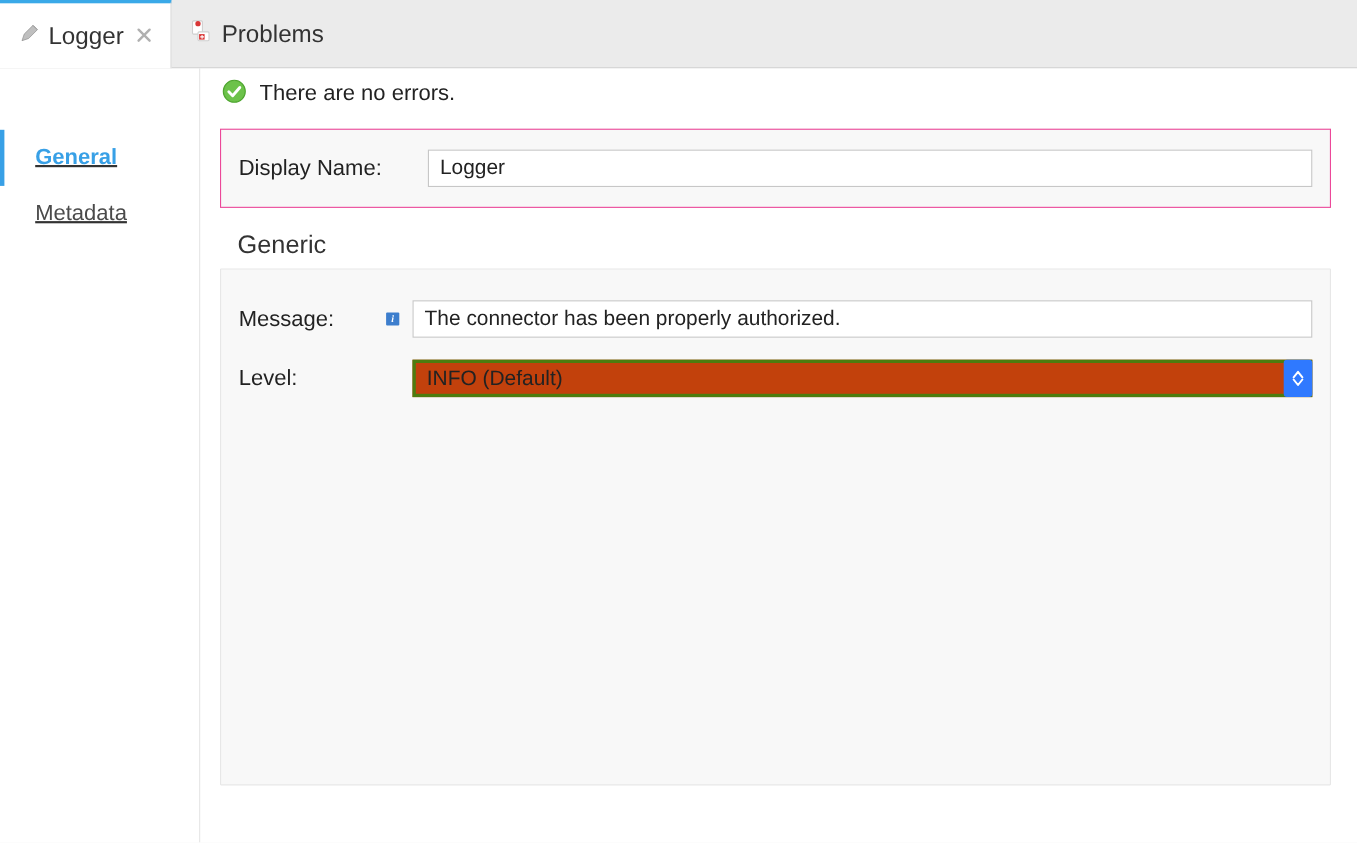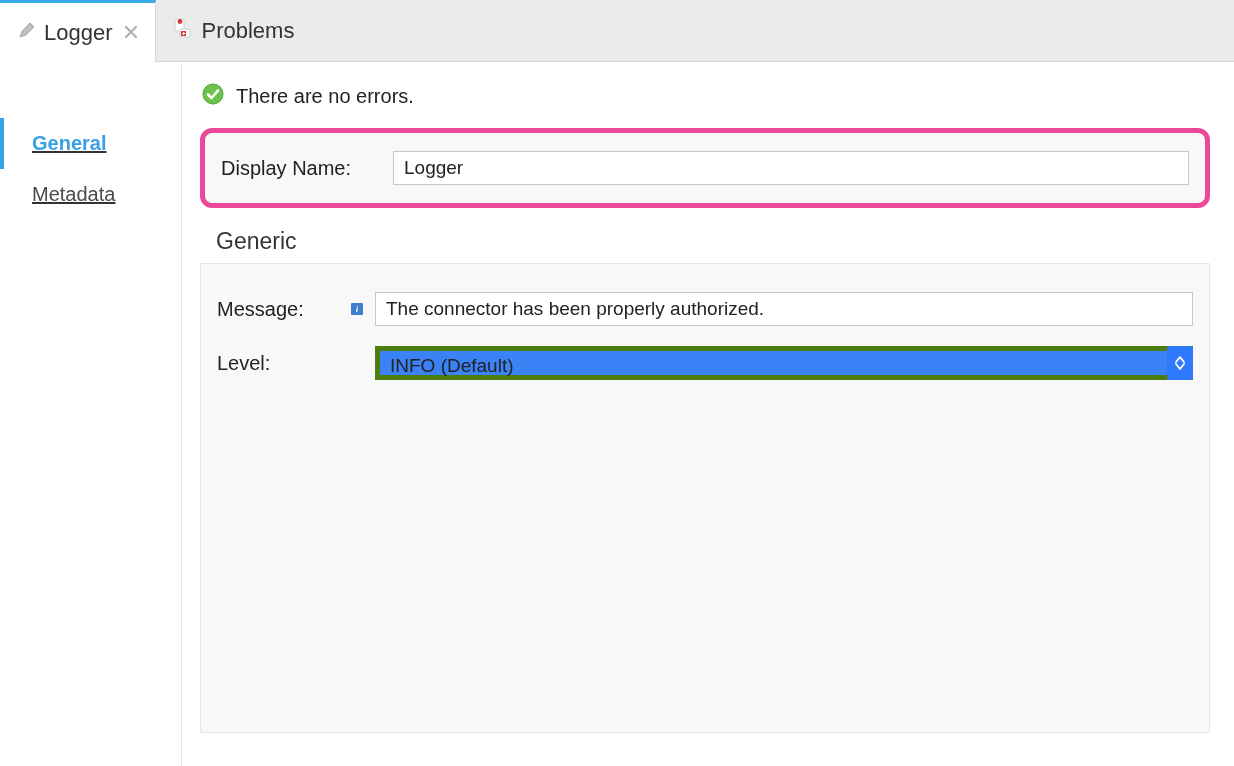--- a/index.html
+++ b/index.html
@@ -67,35 +67,34 @@
   }
   .sidebar-item.selected {
     color: #38a0e6;
     font-weight: 600;
     border-left: 4px solid #38a0e6;
   }
 
   .content {
     flex: 1;
     padding: 4px 24px 0 18px;
-    margin-top: 11px;
   }
 
   .status-row {
     display: flex;
     align-items: center;
     gap: 12px;
     margin: 6px 0 18px 2px;
   }
   .status-text { font-size: 20px; color: #222; }
 
   .panel {
     background: #f8f8f8;
-    border: 5px solid #ec4899;
-    border-radius: 12px;
+    border: 1px solid #ec4899;
+    border-radius: 0;
     padding: 18px 16px;
     margin-bottom: 20px;
   }
 
   .row {
     display: flex;
     align-items: center;
     gap: 12px;
     margin-bottom: 20px;
   }
@@ -123,22 +122,22 @@
   }
 
   .select-wrap {
     flex: 1;
     position: relative;
     height: 34px;
   }
   .select-wrap .select-display {
     width: 100%;
     height: 100%;
-    border: 5px solid #4d7c0f;
-    background: #3b82f6;
+    border: 3px solid #4d7c0f;
+    background: #c2410c;
     padding: 4px 36px 0 10px;
     font-size: 19px;
     color: #222;
   }
   .select-wrap .select-arrows {
     position: absolute;
     right: 0;
     top: 0;
     width: 26px;
     height: 34px;

